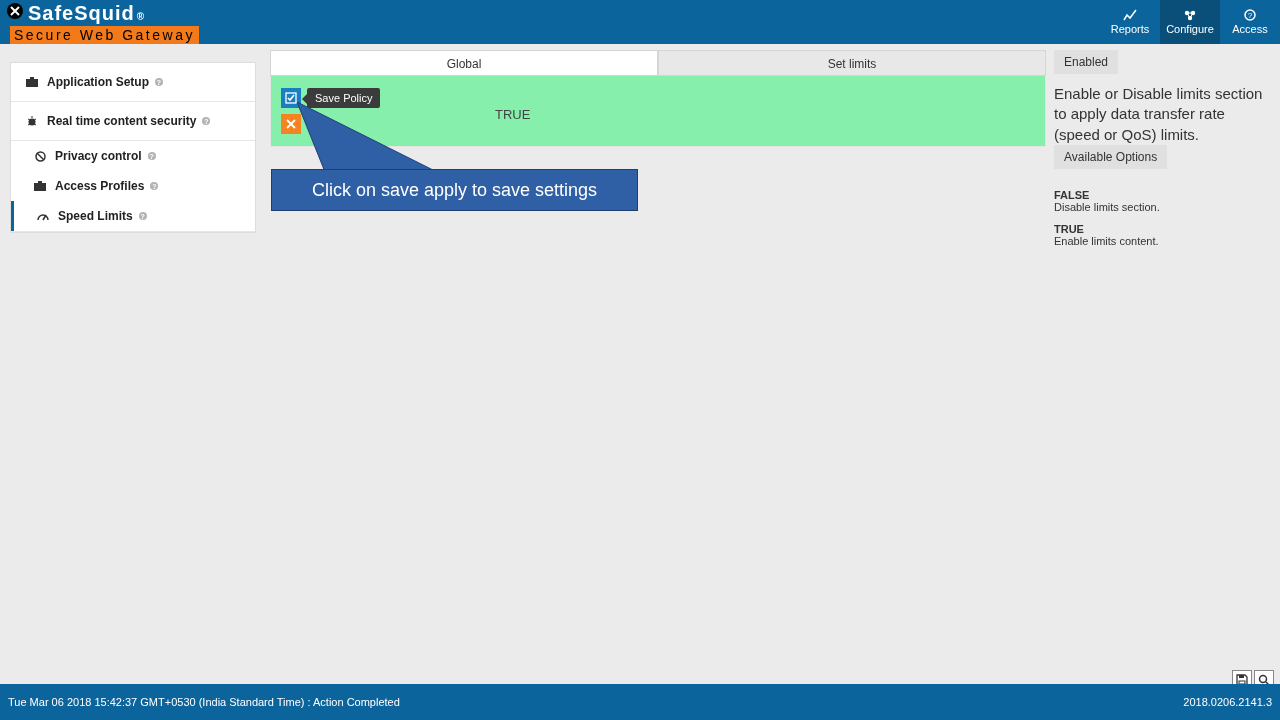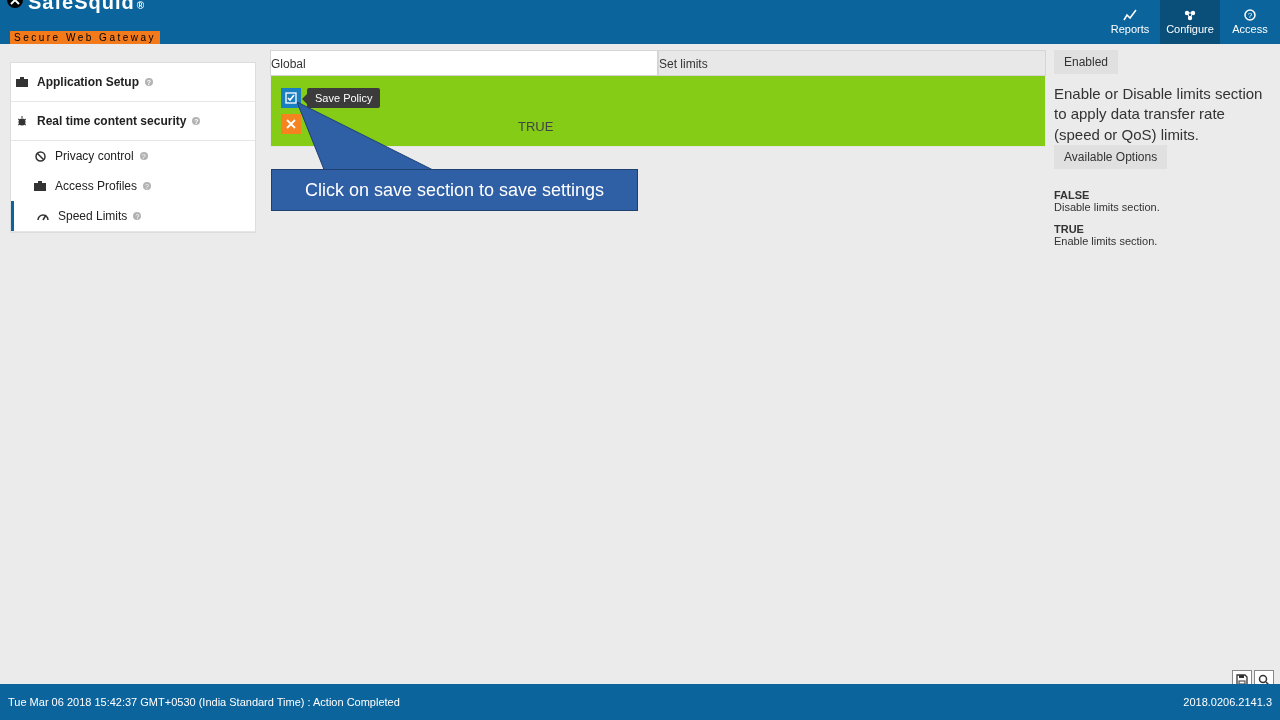--- a/index.html
+++ b/index.html
@@ -29,26 +29,26 @@
   }
   .brand-icon {
     display: inline-flex;
     width: 18px; height: 18px;
     margin-right: 4px;
   }
   .brand-reg { font-size: 10px; vertical-align: super; margin-left: 2px; }
   .brand-sub {
     background: #f27a1a;
     color: #000;
-    font-size: 10px;
+    font-size: 14px;
     letter-spacing: 2.5px;
     padding: 1px 4px;
     border-left: 4px solid #0c649c;
     border-right: 4px solid #0c649c;
-    margin-top: 17px;
+    margin-top: 1px;
     text-align: center;
   }
   .topnav { display: flex; height: 100%; }
   .topnav-item {
     color: #fff;
     font-size: 11px;
     width: 60px;
     display: flex;
     flex-direction: column;
     align-items: center;
@@ -69,29 +69,29 @@
   .sidebar {
     width: 246px;
     background: #fff;
     margin: 18px 0 0 10px;
     border: 1px solid #ddd;
     height: fit-content;
   }
   .side-item {
     display: flex;
     align-items: center;
-    padding: 12px 4px;
+    padding: 12px 14px;
     font-size: 12px;
     color: #222;
     border-bottom: 1px solid #e6e6e6;
     font-weight: 600;
     cursor: pointer;
     position: relative;
   }
-  .side-item.sub { padding: 8px 14px 8px 22px; font-weight: 400; border-bottom: none; }
+  .side-item.sub { padding: 8px 14px 8px 22px; font-weight: 700; border-bottom: none; }
   .side-item.sub.active { border-left: 3px solid #0c649c; background:#fff; }
   .side-item .ic { width: 14px; height: 14px; margin-right: 8px; display:inline-flex; align-items:center; justify-content:center; }
   .side-item .help-dot {
     width: 8px; height: 8px; border-radius: 50%; background: #b3b3b3; margin-left: 6px;
     font-size:7px; color:#fff; display:inline-flex; align-items:center; justify-content:center;
   }
   .sub-group { border-bottom: 1px solid #e6e6e6; }
 
   
   .main {
@@ -101,37 +101,37 @@
     flex-direction: column;
     position: relative;
   }
   .tabs {
     display: flex;
     height: 26px;
     border-bottom: 1px solid #d5d5d5;
   }
   .tab {
     flex: 1;
+    text-align: center;
     font-size: 12px;
     line-height: 26px;
     background: #e8e8e8;
     border: 1px solid #d5d5d5;
     border-bottom: none;
     cursor: pointer;
     color: #333;
   }
   .tab.active { background: #fff; }
   .content-row {
-    background: #84cc16;
-    display: flex;
-    align-items: flex-end;
+    background: #86efac;
+    display: flex;
+    align-items: center;
     padding: 12px 10px;
     border: 1px solid #e5e5e5;
     border-top: none;
-    gap: 23px;
   }
   .action-col { display:flex; flex-direction:column; gap:6px; margin-right: 14px; position:relative; }
   .action-btn {
     width: 20px; height: 20px;
     display: flex; align-items: center; justify-content: center;
     cursor: pointer;
   }
   .save-btn { background: #1a7fc0; }
   .cancel-btn { background: #f5831f; }
   .action-btn svg { stroke:#fff; fill:none; }
@@ -347,32 +347,32 @@
             </svg>
         </div>
       </div>
       <div class="value-text">TRUE</div>
     </div>
 
     <svg class="callout-pointer" viewBox="0 0 150 75">
       <polygon points="0,0 30,75 150,75" fill="#2f5fa4" stroke="#1f3f70" stroke-width="1"></polygon>
     </svg>
     <div class="callout">
-      <span>Click on save section to save settings</span>
+      <span>Click on save apply to save settings</span>
     </div>
   </div>
 
   <div class="rightpanel">
     <div class="rp-label">Enabled</div>
     <div class="rp-desc">Enable or Disable limits section to apply data transfer rate (speed or QoS) limits.</div>
     <div class="rp-label">Available Options</div>
     <div class="rp-opt-title">FALSE</div>
     <div class="rp-opt-desc">Disable limits section.</div>
     <div class="rp-opt-title">TRUE</div>
-    <div class="rp-opt-desc">Enable limits section.</div>
+    <div class="rp-opt-desc">Enable limits content.</div>
   </div>
 </div>
 
 <div class="footer-icons">
   <div class="footer-icon-btn">
     <svg width="12" height="12" viewBox="0 0 12 12">
         <path d="M1 1 H9 L11 3 V11 H1 Z" fill="none" stroke="#333" stroke-width="1.3"></path>
         <rect x="3" y="7" width="6" height="3" fill="none" stroke="#333"></rect>
         <rect x="3" y="1" width="5" height="3" fill="#333"></rect>
       </svg>

